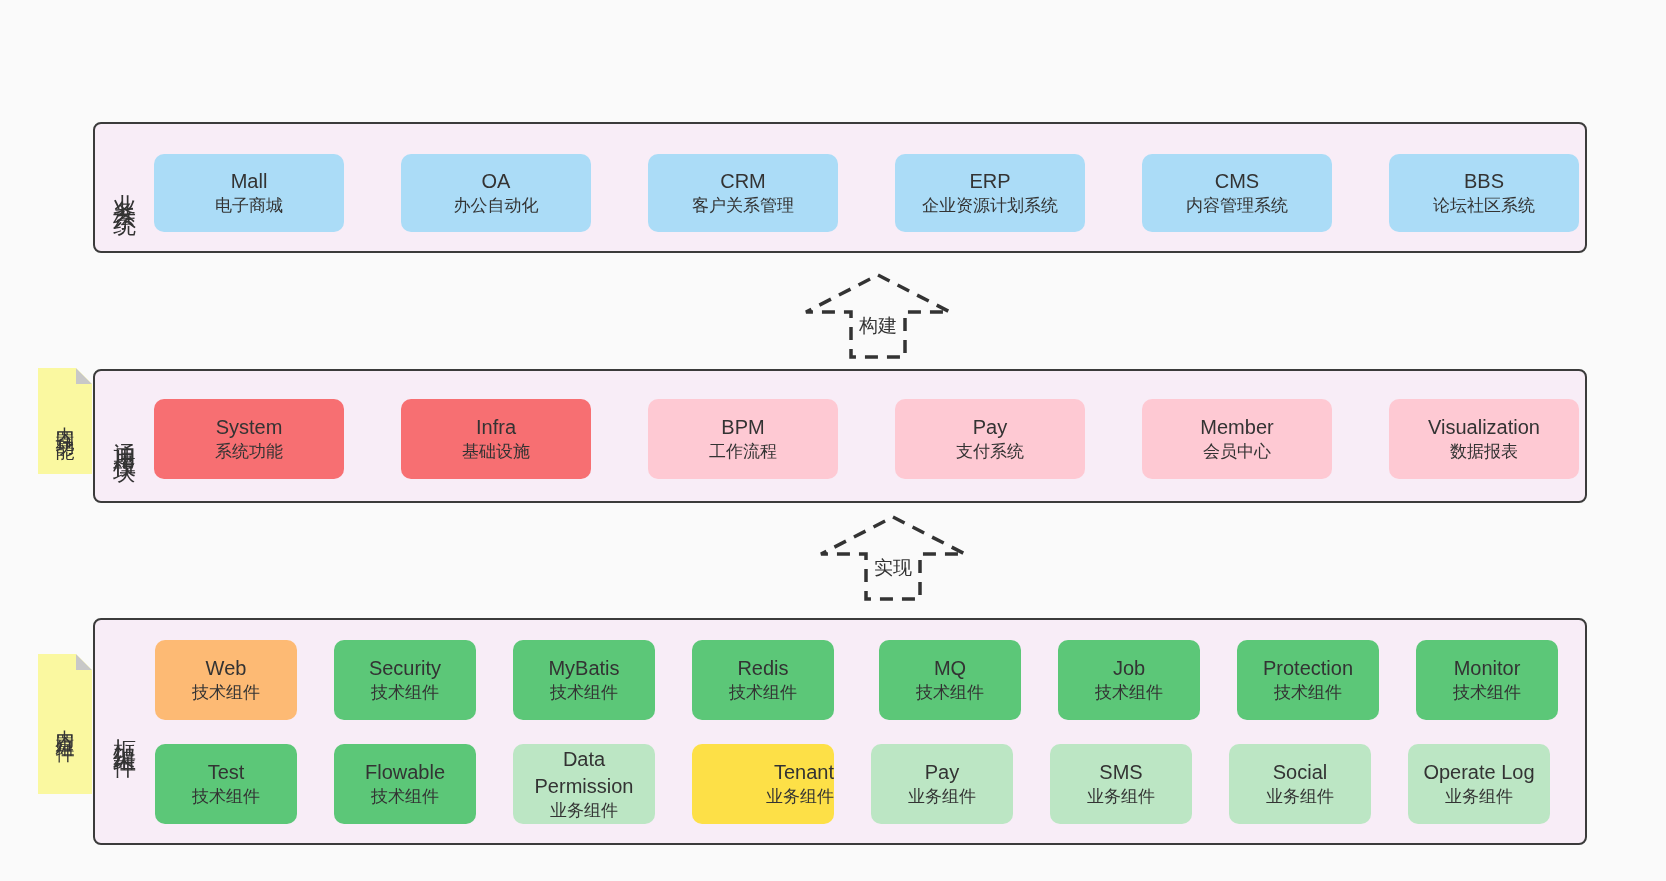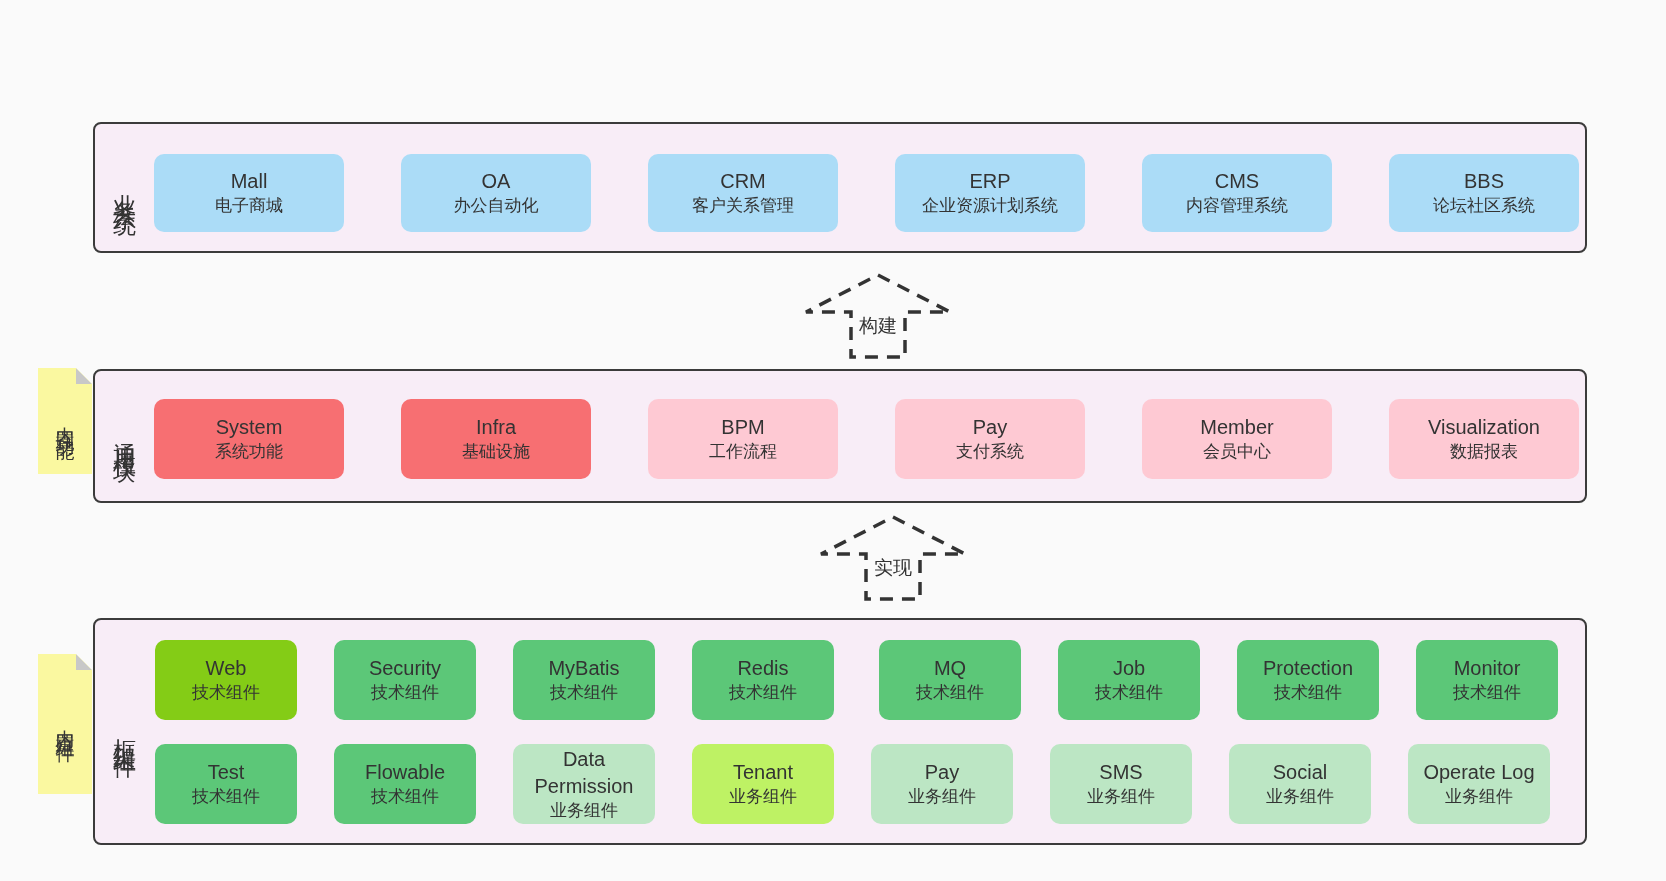--- a/index.html
+++ b/index.html
@@ -192,21 +192,21 @@
   <div class="arrow arrow-2">
     <svg viewBox="0 0 150 88">
       <polygon points="75,3 147,40 102,40 102,85 48,85 48,40 3,40" fill="#fafafa" stroke="#333333" stroke-width="3.5" stroke-dasharray="13 9" stroke-linejoin="miter"></polygon>
     </svg>
     <span class="arrow-label">实现</span>
   </div>
 
   <div class="panel panel-3">
     <div class="panel-label">框架组件</div>
     <div class="row row-narrow row-a">
-        <div class="box" style="background: #84cc16;">
+        <div class="box" style="background: #fdba74;">
           <div class="box-name">Web</div>
           <div class="box-sub">技术组件</div>
         </div>
         <div class="box" style="background: rgb(92, 199, 120);">
           <div class="box-name">Security</div>
           <div class="box-sub">技术组件</div>
         </div>
         <div class="box" style="background: rgb(92, 199, 120);">
           <div class="box-name">MyBatis</div>
           <div class="box-sub">技术组件</div>
@@ -238,21 +238,21 @@
           <div class="box-sub">技术组件</div>
         </div>
         <div class="box" style="background: rgb(92, 199, 120);">
           <div class="box-name">Flowable</div>
           <div class="box-sub">技术组件</div>
         </div>
         <div class="box" style="background: rgb(188, 230, 196);">
           <div class="box-name">Data Permission</div>
           <div class="box-sub">业务组件</div>
         </div>
-        <div class="box" style="background: #bef264;">
+        <div class="box" style="background: #fde047; align-items: flex-end;">
           <div class="box-name">Tenant</div>
           <div class="box-sub">业务组件</div>
         </div>
         <div class="box" style="background: rgb(188, 230, 196);">
           <div class="box-name">Pay</div>
           <div class="box-sub">业务组件</div>
         </div>
         <div class="box" style="background: rgb(188, 230, 196);">
           <div class="box-name">SMS</div>
           <div class="box-sub">业务组件</div>

